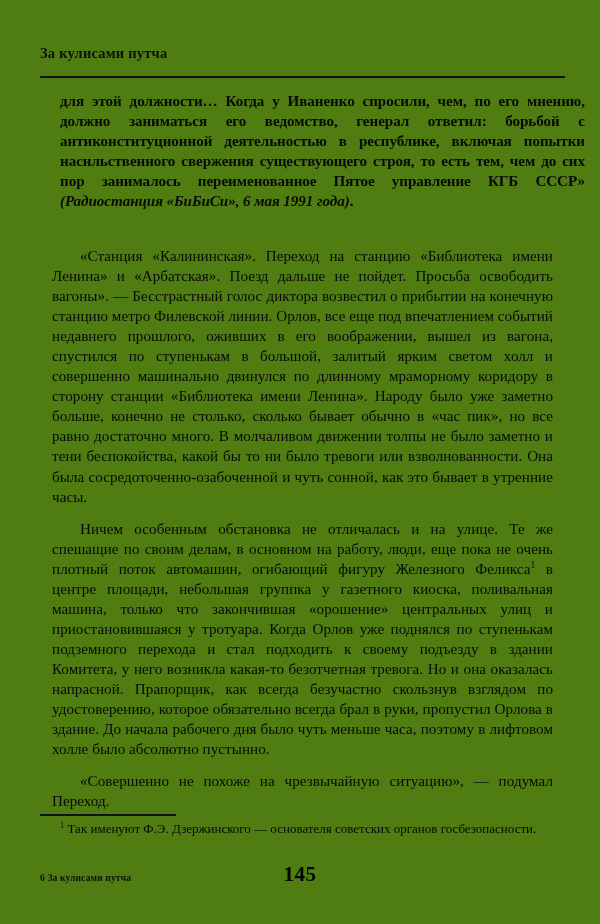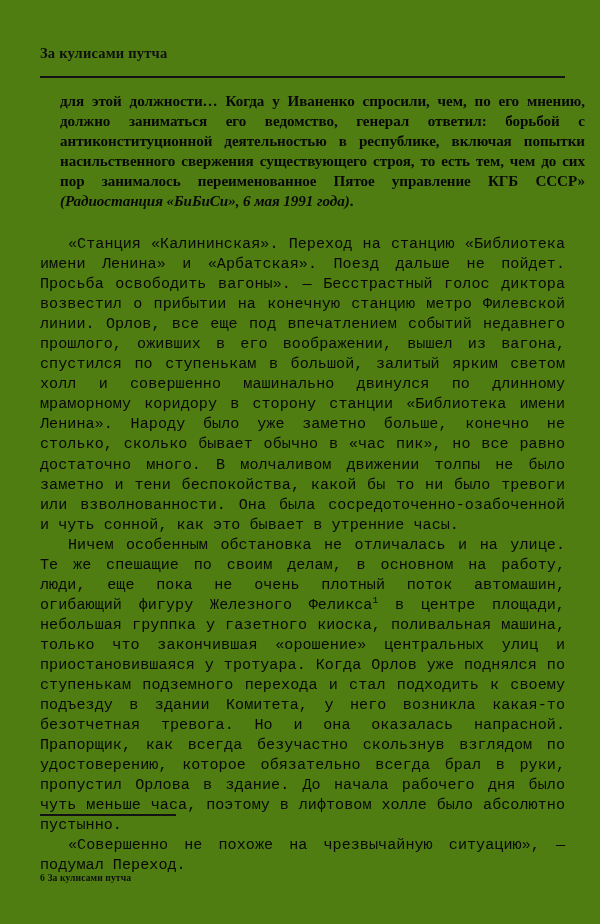--- a/index.html
+++ b/index.html
@@ -65,24 +65,23 @@
     font-style: italic;
     font-weight: bold;
   }
 
   #narrative-block {
     top: 234px;
     font-weight: normal;
     letter-spacing: 0.05px;
   }
   #narrative-block p {
-    margin: 0;
+    margin: 12px;
     text-indent: 28px;
     text-align: justify;
-    font-family: Liberation Mono, monospace;
   }
   #narrative-block p + p {
     margin-top: 0;
   }
   sup.fn-ref {
     font-size: 9.5px;
     vertical-align: super;
     line-height: 0;
   }
 
@@ -158,16 +157,18 @@
     <span>для этой должности… Когда у Иваненко спросили, чем, по его мнению, должно заниматься его ведомство, генерал ответил: борьбой с антиконституционной деятельностью в республике, включая попытки насильственного свержения существующего строя, то есть тем, чем до сих пор занималось переименованное Пятое управление КГБ СССР» </span><span class="src">(Радиостанция «БиБиСи», 6 мая 1991 года)</span><span>.</span>
   </div>
 
   <div class="text-block" id="narrative-block">
     <p><span>«Станция «Калининская». Переход на станцию «Библиотека имени Ленина» и «Арбатская». Поезд дальше не пойдет. Просьба освободить вагоны». — Бесстрастный голос диктора возвестил о прибытии на конечную станцию метро Филевской линии. Орлов, все еще под впечатлением событий недавнего прошлого, оживших в его воображении, вышел из вагона, спустился по ступенькам в большой, залитый ярким светом холл и совершенно машинально двинулся по длинному мраморному коридору в сторону станции «Библиотека имени Ленина». Народу было уже заметно больше, конечно не столько, сколько бывает обычно в «час пик», но все равно достаточно много. В молчаливом движении толпы не было заметно и тени беспокойства, какой бы то ни было тревоги или взволнованности. Она была сосредоточенно-озабоченной и чуть сонной, как это бывает в утренние часы.</span></p>
     <p><span>Ничем особенным обстановка не отличалась и на улице. Те же спешащие по своим делам, в основном на работу, люди, еще пока не очень плотный поток автомашин, огибающий фигуру Железного Феликса</span><sup class="fn-ref">1</sup><span> в центре площади, небольшая группка у газетного киоска, поливальная машина, только что закончившая «орошение» центральных улиц и приостановившаяся у тротуара. Когда Орлов уже поднялся по ступенькам подземного перехода и стал подходить к своему подъезду в здании Комитета, у него возникла какая-то безотчетная тревога. Но и она оказалась напрасной. Прапорщик, как всегда безучастно скользнув взглядом по удостоверению, которое обязательно всегда брал в руки, пропустил Орлова в здание. До начала рабочего дня было чуть меньше часа, поэтому в лифтовом холле было абсолютно пустынно.</span></p>
     <p><span>«Совершенно не похоже на чрезвычайную ситуацию», — подумал Переход.</span></p>
   </div>
 
   <div class="footnote-rule"></div>
+  <div class="footnote"><sup>1</sup><span> Так именуют Ф.Э. Дзержинского — основателя советских органов госбезопасности.</span></div>
 
   <div class="signature">6 За кулисами путча</div>
+  <div class="folio">145</div>
 
 </div>
 
 </body></html>

